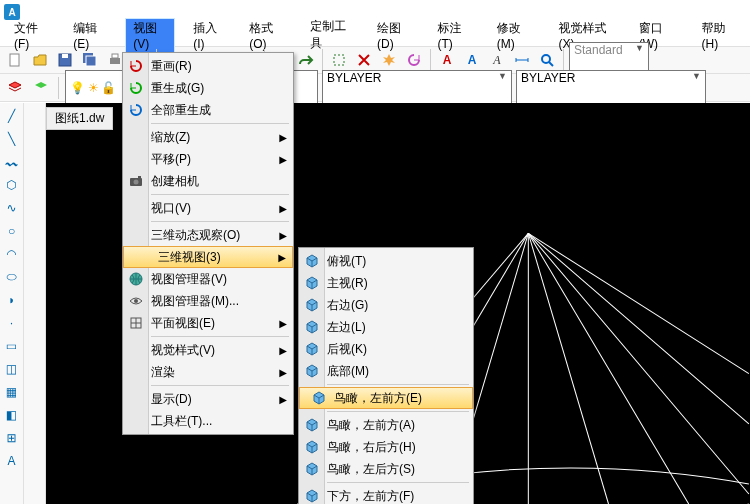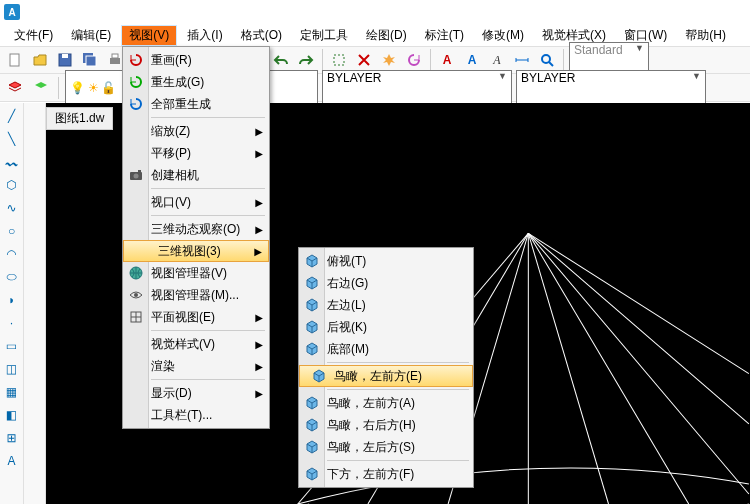--- a/index.html
+++ b/index.html
@@ -1,41 +1,41 @@
 <!DOCTYPE html>
 <html><head>
 <meta charset="utf-8">
 <style>
 *{margin:0;padding:0;box-sizing:border-box;font-family:"Microsoft YaHei",SimSun,sans-serif;font-size:12px;user-select:none}
 body{width:750px;height:504px;overflow:hidden;background:#fff;position:relative}
 .titlebar{height:24px;background:#fff;display:flex;align-items:center;padding:0 4px;gap:4px}
 .app-icon{width:16px;height:16px;background:#1e88cc;color:#fff;display:flex;align-items:center;justify-content:center;font-size:10px;font-weight:bold;border-radius:2px}
 .title-text{color:#0066cc}
-.menubar{height:22px;display:flex;align-items:center;padding:0 6px;gap:2px}
+.menubar{height:22px;display:flex;align-items:center;padding:0 6px;gap:10px}
 .menu-item{padding:2px 8px;cursor:default}
-.menu-item.open{background:#f97316;border:1px solid #cce8ff;padding:1px 7px}
+.menu-item.open{background:#3b82f6;border:1px solid #cce8ff;padding:1px 7px}
 .toolbar{height:28px;border-top:1px solid #e0e0e0;border-bottom:1px solid #e0e0e0;display:flex;align-items:center;padding:0 4px;gap:3px;background:#f8f8f8}
 .tb-btn{width:22px;height:22px;display:flex;align-items:center;justify-content:center;cursor:default}
 .tb-sep{width:1px;height:22px;background:#ccc;margin:0 2px}
 .tb2{height:28px;border-bottom:1px solid #e0e0e0;display:flex;align-items:center;padding:0 4px;gap:4px;background:#f8f8f8}
 .combo{height:36px;border:1px solid #777;background:#fff;display:flex;padding:0 4px;justify-content:space-between;gap:6px}
 .combo .arrow{font-size:9px;color:#555}
 .workspace{position:absolute;left:0;top:103px;right:0;bottom:0;display:flex}
 .side-toolbar{width:24px;background:#f8f8f8;border-right:1px solid #e0e0e0;display:flex;flex-direction:column;align-items:center;padding-top:4px;gap:5px}
 .side-btn{width:18px;height:18px;display:flex;align-items:center;justify-content:center;color:#0066aa}
 .canvas{flex:1;background:#000;position:relative}
 .dropdown{position:absolute;background:#f4f4f4;border:1px solid #999;box-shadow:2px 2px 4px rgba(0,0,0,.3);z-index:100}
 .dd-item{height:22px;display:flex;align-items:center;padding:0 24px 0 4px;gap:6px;cursor:default;position:relative}
 .dd-item.highlight{background:linear-gradient(#fff2c9,#ffd96f);border:1px solid #e8a33d;padding:0 23px 0 10px}
 .dd-item .ico{width:18px;height:18px;display:flex;align-items:center;justify-content:center;flex-shrink:0}
 .dd-item .sub-arrow{position:absolute;right:6px;font-size:10px}
 .dd-sep{height:1px;background:#ccc;margin:2px 4px 2px 28px}
 .dd-icon-col{position:absolute;left:0;top:0;bottom:0;width:26px;background:#e8e8e8;border-right:1px solid #ccc}
 .dd-content{position:relative;padding:2px 0}
-.dd1{left:122px;top:46px;width:148px}
+.dd1{left:122px;top:52px;width:172px}
 .dd2{left:298px;top:247px;width:176px}
 svg.ic{width:16px;height:16px}
 </style>
 </head>
 <body>
 
 <div class="titlebar">
   <div class="app-icon">A</div>
 </div>
 
@@ -378,20 +378,29 @@
         </span>
         <span>俯视(T)</span>
       </div>
       <div class="dd-item">
         <span class="ico">
           <svg class="ic" viewBox="0 0 16 16">
             <path d="M8 2l5 3v6l-5 3-5-3V5z" fill="#6bb6e8" stroke="#2a6a9a"></path>
             <path d="M3 5l5 3 5-3M8 8v6" stroke="#2a6a9a" fill="none"></path>
           </svg>
         </span>
+        <span>主视(R)</span>
+      </div>
+      <div class="dd-item">
+        <span class="ico">
+          <svg class="ic" viewBox="0 0 16 16">
+            <path d="M8 2l5 3v6l-5 3-5-3V5z" fill="#6bb6e8" stroke="#2a6a9a"></path>
+            <path d="M3 5l5 3 5-3M8 8v6" stroke="#2a6a9a" fill="none"></path>
+          </svg>
+        </span>
         <span>右边(G)</span>
       </div>
       <div class="dd-item">
         <span class="ico">
           <svg class="ic" viewBox="0 0 16 16">
             <path d="M8 2l5 3v6l-5 3-5-3V5z" fill="#6bb6e8" stroke="#2a6a9a"></path>
             <path d="M3 5l5 3 5-3M8 8v6" stroke="#2a6a9a" fill="none"></path>
           </svg>
         </span>
         <span>左边(L)</span>

